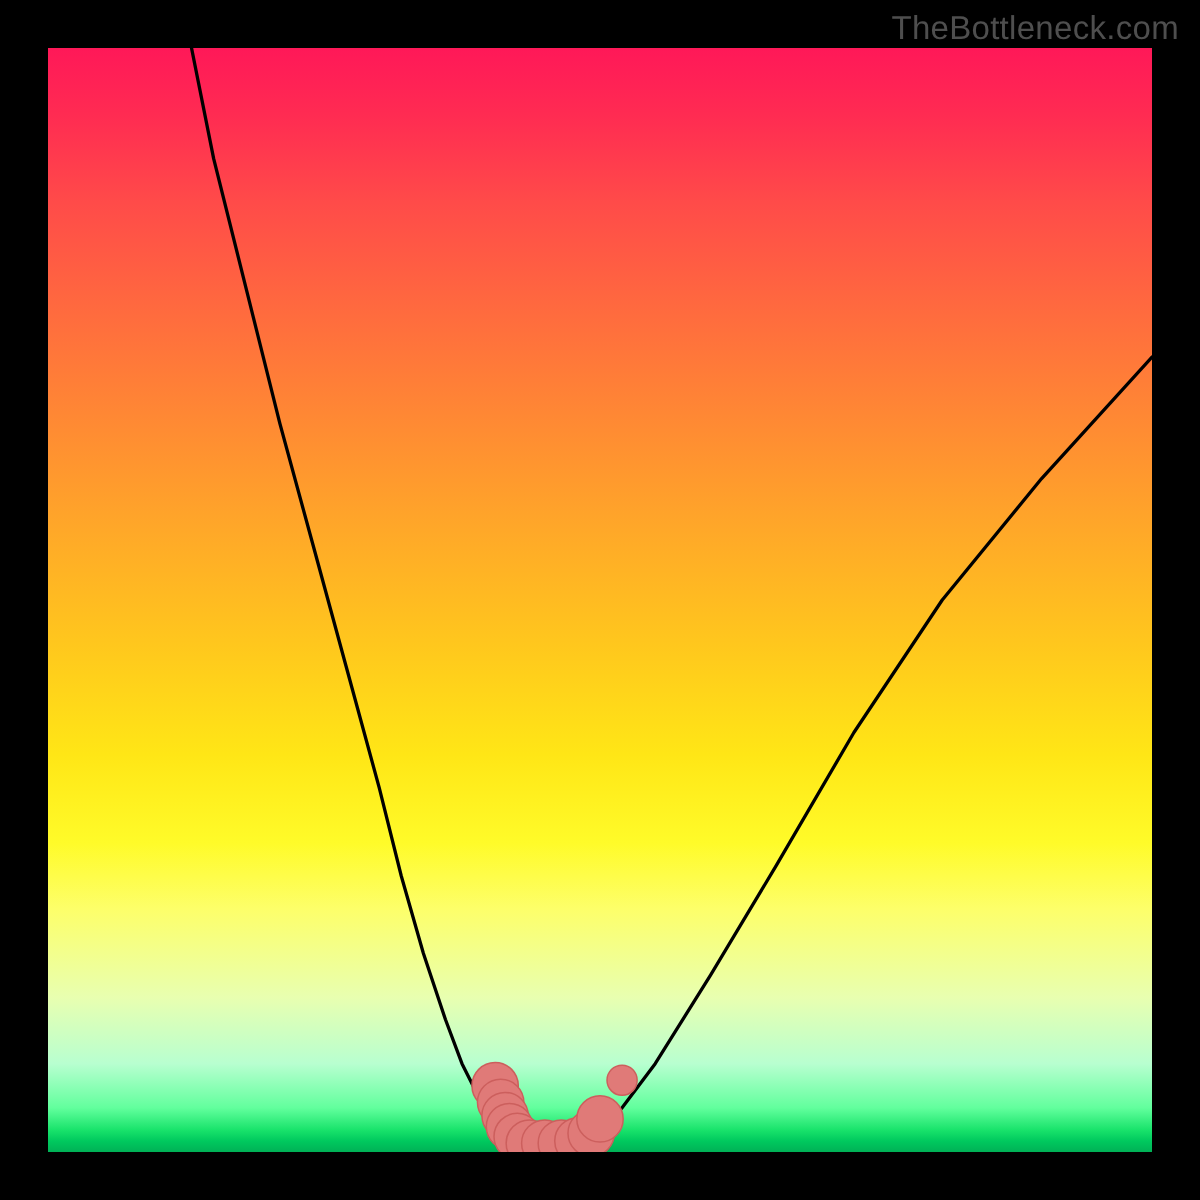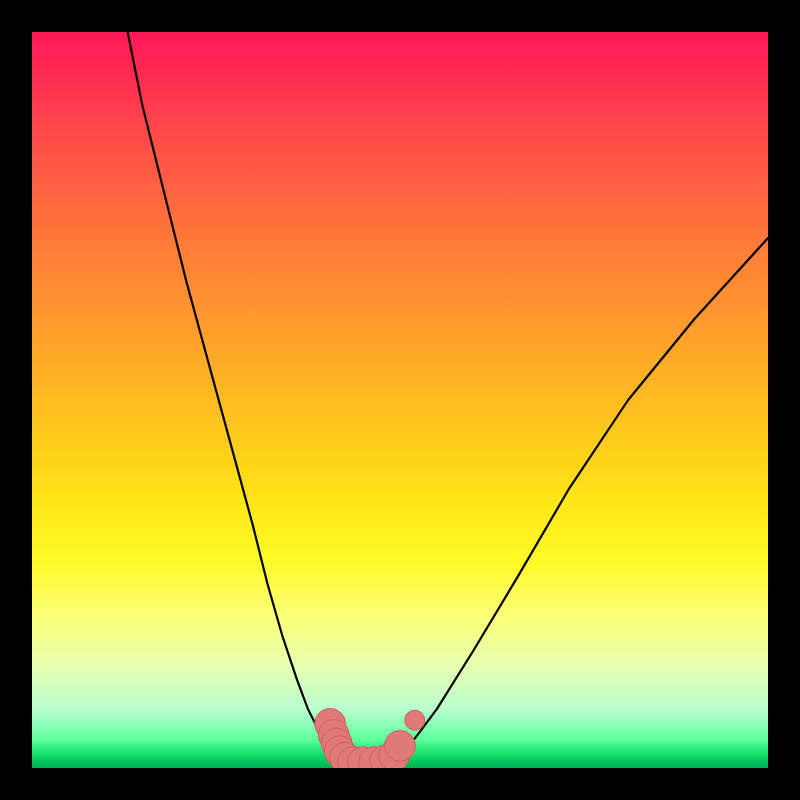--- a/index.html
+++ b/index.html
@@ -80,13 +80,14 @@
           <circle cx="320.90" cy="730.11" r="15.46" fill="#e07a78" stroke="#cc5f5d" stroke-width="1"></circle>
           <circle cx="331.20" cy="730.11" r="15.46" fill="#e07a78" stroke="#cc5f5d" stroke-width="1"></circle>
           <circle cx="342.24" cy="730.11" r="15.46" fill="#e07a78" stroke="#cc5f5d" stroke-width="1"></circle>
           <circle cx="353.28" cy="728.64" r="15.46" fill="#e07a78" stroke="#cc5f5d" stroke-width="1"></circle>
           <circle cx="362.11" cy="723.49" r="15.46" fill="#e07a78" stroke="#cc5f5d" stroke-width="1"></circle>
           <circle cx="368.00" cy="713.92" r="15.46" fill="#e07a78" stroke="#cc5f5d" stroke-width="1"></circle>
           <circle cx="382.72" cy="688.16" r="10.05" fill="#e07a78" stroke="#cc5f5d" stroke-width="1"></circle>
         </g>
     </svg>
   </div>
+  <div class="attrib">TheBottleneck.com</div>
 </div>
 
 </body></html>

